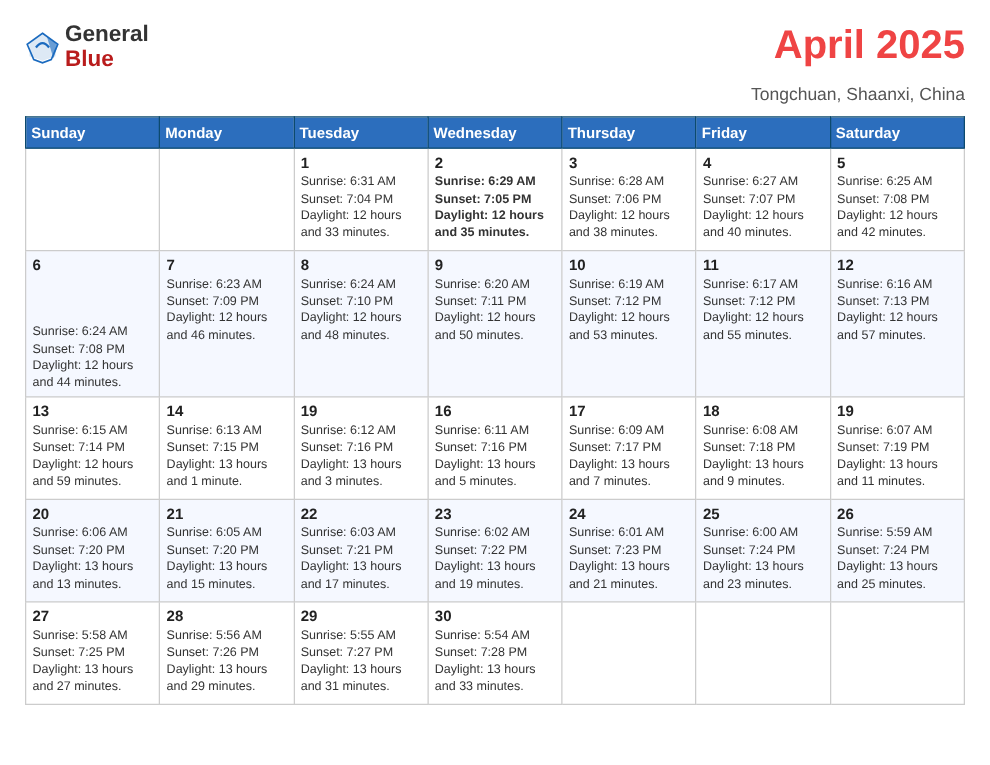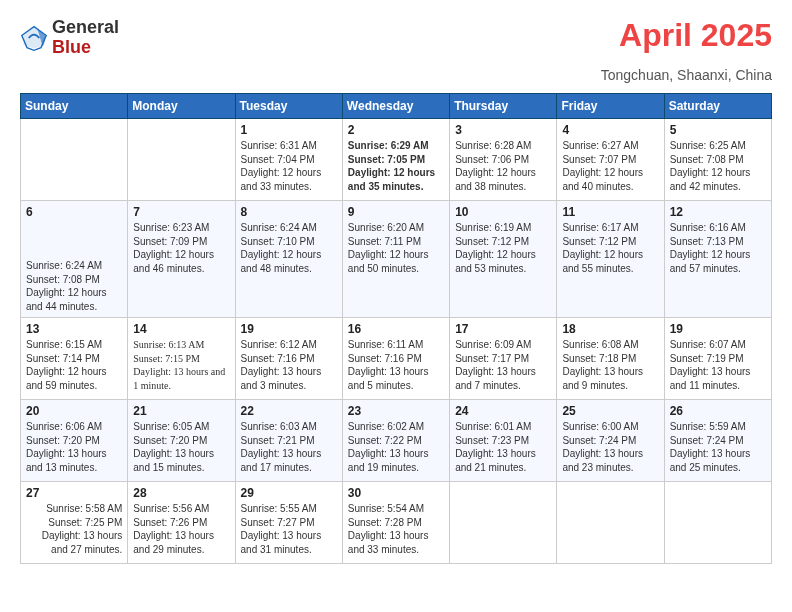--- a/index.html
+++ b/index.html
@@ -218,21 +218,21 @@
         </tr>
         <tr>
           <td>
             <div class="cell-day">13</div>
             <div class="cell-info" style="white-space: pre-line;">Sunrise: 6:15 AM
 Sunset: 7:14 PM
 Daylight: 12 hours and 59 minutes.</div>
           </td>
           <td>
             <div class="cell-day">14</div>
-            <div class="cell-info" style="white-space: pre-line; font-family: Liberation Serif, serif;">Sunrise: 6:13 AM
+            <div class="cell-info" style="white-space: pre-line;">Sunrise: 6:13 AM
 Sunset: 7:15 PM
 Daylight: 13 hours and 1 minute.</div>
           </td>
           <td>
             <div class="cell-day">19</div>
             <div class="cell-info" style="white-space: pre-line;">Sunrise: 6:12 AM
 Sunset: 7:16 PM
 Daylight: 13 hours and 3 minutes.</div>
           </td>
           <td>
@@ -300,21 +300,21 @@
           <td>
             <div class="cell-day">26</div>
             <div class="cell-info" style="white-space: pre-line;">Sunrise: 5:59 AM
 Sunset: 7:24 PM
 Daylight: 13 hours and 25 minutes.</div>
           </td>
         </tr>
         <tr>
           <td>
             <div class="cell-day">27</div>
-            <div class="cell-info" style="white-space: pre-line; text-align: right;">Sunrise: 5:58 AM
+            <div class="cell-info" style="white-space: pre-line;">Sunrise: 5:58 AM
 Sunset: 7:25 PM
 Daylight: 13 hours and 27 minutes.</div>
           </td>
           <td>
             <div class="cell-day">28</div>
             <div class="cell-info" style="white-space: pre-line;">Sunrise: 5:56 AM
 Sunset: 7:26 PM
 Daylight: 13 hours and 29 minutes.</div>
           </td>
           <td>

